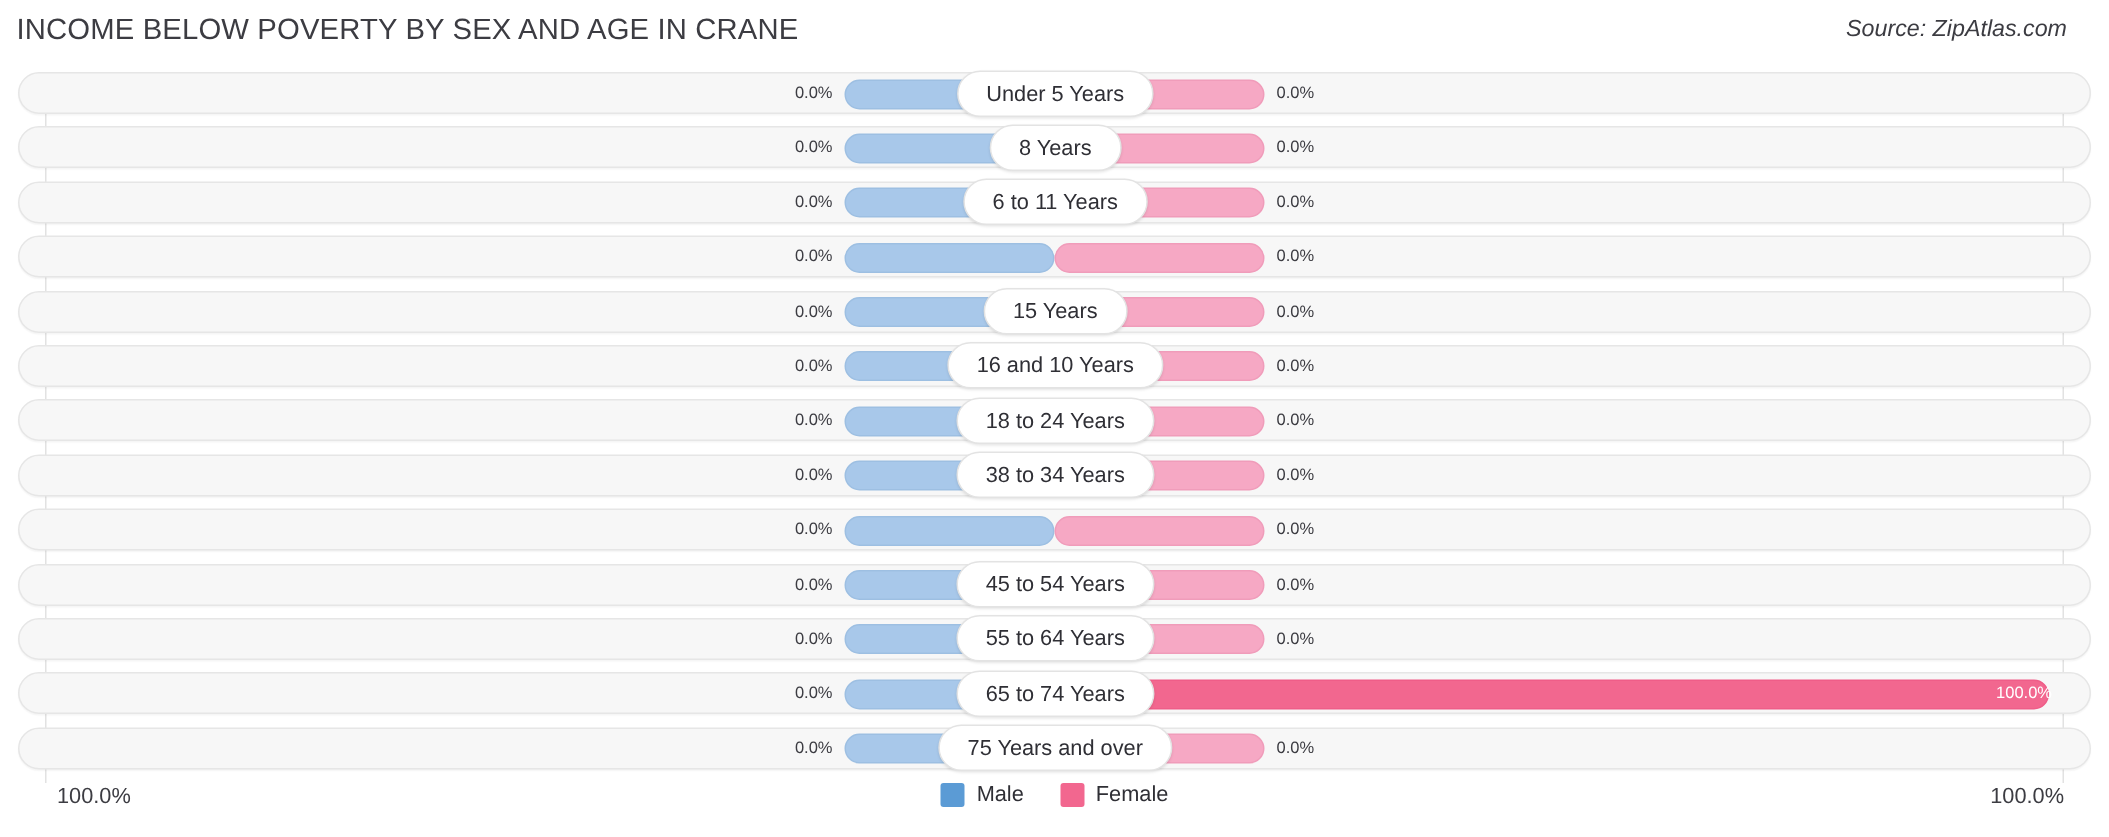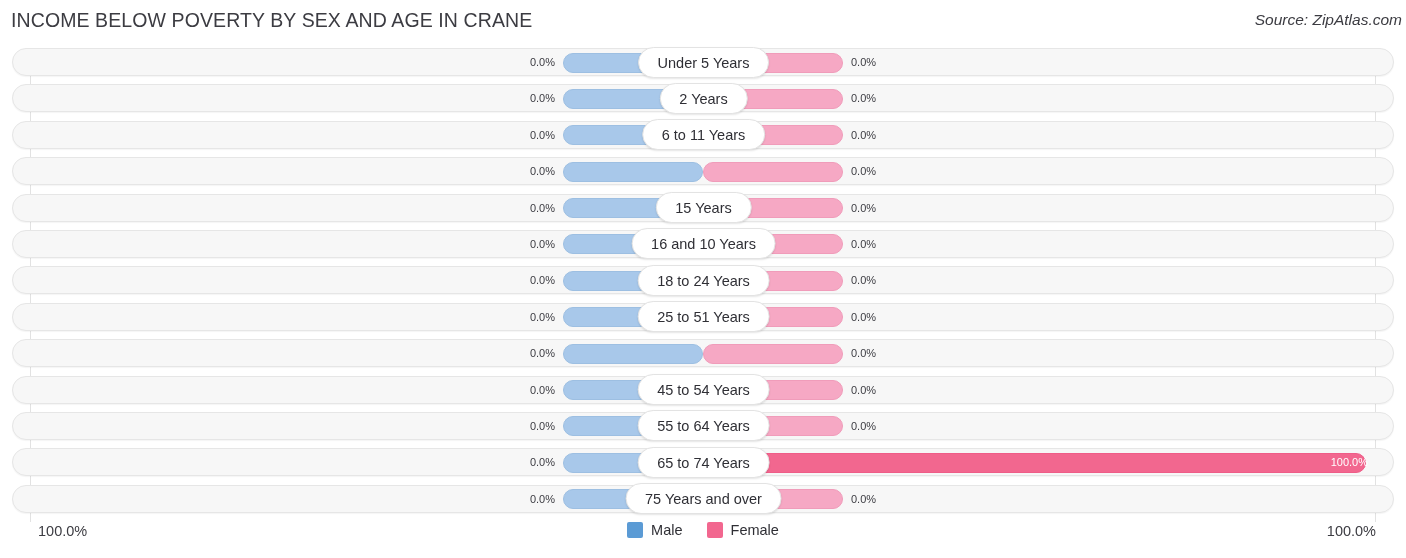--- a/index.html
+++ b/index.html
@@ -26,21 +26,21 @@
   .title {
     position: absolute;
     left: 11px; top: 9px;
     font-size: 19.5px;
     letter-spacing: 0.1px;
     color: #3c3c42;
     white-space: nowrap;
   }
   .source {
     position: absolute;
-    right: 4px; top: 11px;
+    right: 28px; top: 11px;
     font-size: 15.5px;
     font-style: italic;
     color: #3c3c42;
     white-space: nowrap;
     text-align: right;
   }
 
   
   .plot {
     position: absolute;
@@ -209,21 +209,21 @@
           <div class="val male" style="right: 851px;">0.0%</div>
           <div class="val female" style="left: 851px;">0.0%</div>
           <div class="pill">Under 5 Years</div>
         </div>
         <div class="row">
           <div class="track"></div>
           <div class="bar male zero" style="width: 140px;"></div>
           <div class="bar female zero" style="width: 140px;"></div>
           <div class="val male" style="right: 851px;">0.0%</div>
           <div class="val female" style="left: 851px;">0.0%</div>
-          <div class="pill">2 Years</div>
+          <div class="pill">8 Years</div>
         </div>
         <div class="row">
           <div class="track"></div>
           <div class="bar male zero" style="width: 140px;"></div>
           <div class="bar female zero" style="width: 140px;"></div>
           <div class="val male" style="right: 851px;">0.0%</div>
           <div class="val female" style="left: 851px;">0.0%</div>
           <div class="pill">6 to 11 Years</div>
         </div>
         <div class="row">
@@ -256,21 +256,21 @@
           <div class="val male" style="right: 851px;">0.0%</div>
           <div class="val female" style="left: 851px;">0.0%</div>
           <div class="pill">18 to 24 Years</div>
         </div>
         <div class="row">
           <div class="track"></div>
           <div class="bar male zero" style="width: 140px;"></div>
           <div class="bar female zero" style="width: 140px;"></div>
           <div class="val male" style="right: 851px;">0.0%</div>
           <div class="val female" style="left: 851px;">0.0%</div>
-          <div class="pill">25 to 51 Years</div>
+          <div class="pill">38 to 34 Years</div>
         </div>
         <div class="row">
           <div class="track"></div>
           <div class="bar male zero" style="width: 140px;"></div>
           <div class="bar female zero" style="width: 140px;"></div>
           <div class="val male" style="right: 851px;">0.0%</div>
           <div class="val female" style="left: 851px;">0.0%</div>
         </div>
         <div class="row">
           <div class="track"></div>

